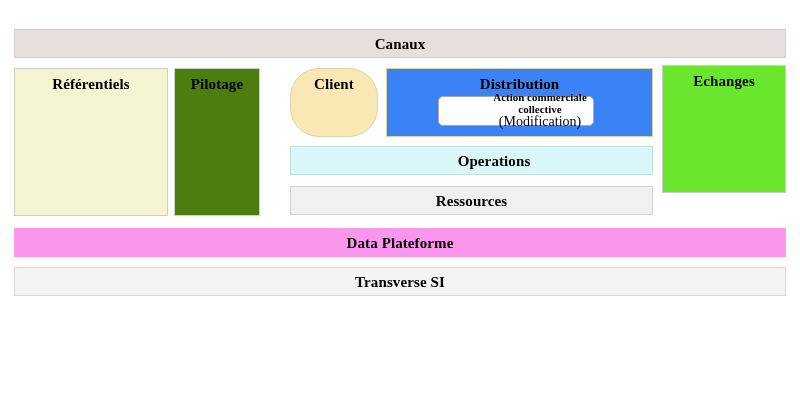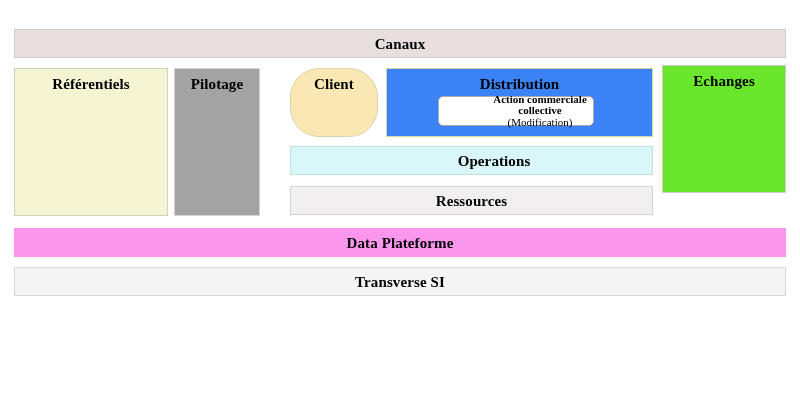--- a/index.html
+++ b/index.html
@@ -67,21 +67,21 @@
     height: 148px;
     background: #f4f4d2;
     border-color: #d0d0c0;
   }
 
   #col-pilotage {
     left: 174px;
     top: 68px;
     width: 86px;
     height: 148px;
-    background: #a3a3a3;
+    background: #4d7c0f;
     border-color: #d2d2d2;
   }
 
   #col-echanges {
     left: 662px;
     top: 65px;
     width: 124px;
     height: 128px;
     background: #6ae62c;
     border-color: #cccccc;
@@ -144,21 +144,21 @@
     line-height: 1.05;
     padding-left: 48px;
   }
   #card-action-commerciale .card-title {
     font-size: 11px;
     font-weight: bold;
     text-align: center;
     color: #000000;
   }
   #card-action-commerciale .card-sub {
-    font-size: 11px;
+    font-size: 14px;
     font-weight: normal;
     text-align: center;
     color: #000000;
   }
 
   
   #band-data-plateforme {
     left: 14px;
     top: 228px;
     width: 772px;

